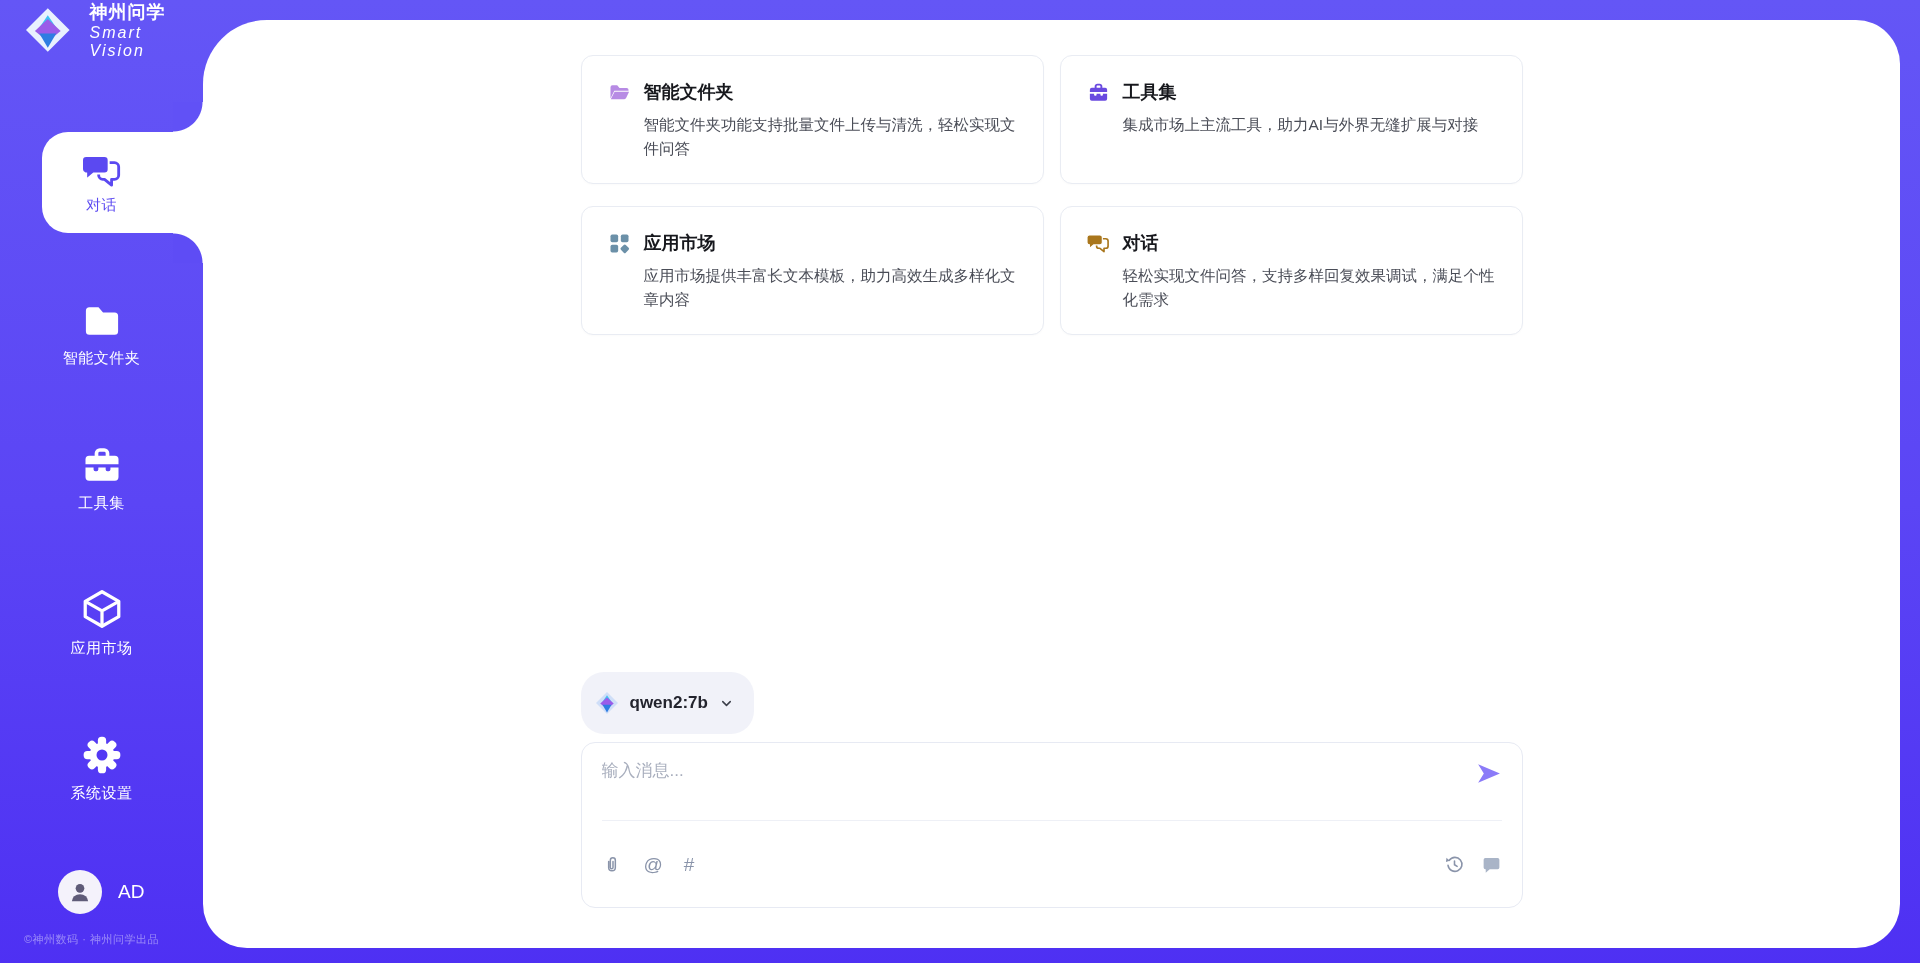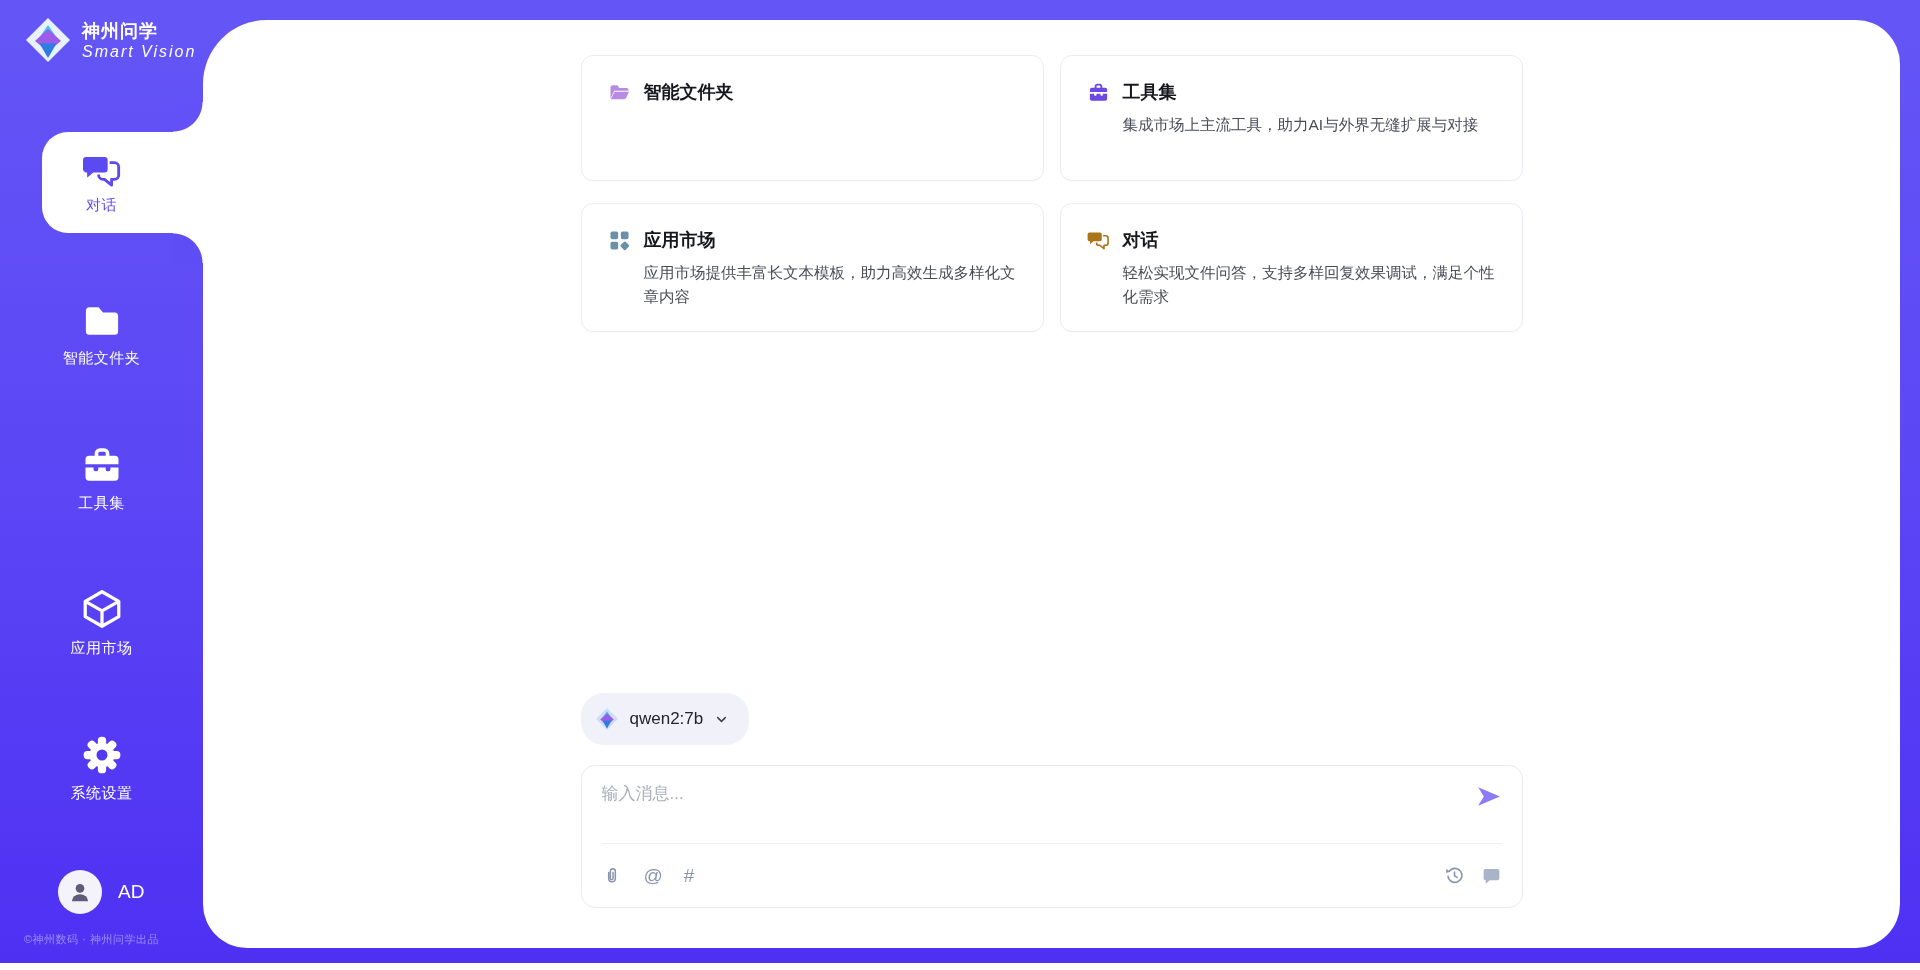--- a/index.html
+++ b/index.html
@@ -18,21 +18,21 @@
     background: #ffffff;
     border-radius: 64px 44px 44px 44px;
   }
   .bottom-strip {
     position: absolute; left: 0; bottom: 0; width: 1920px; height: 7px; background: #ffffff;
   }
 
   
   .sidebar { position: absolute; left: 0; top: 0; width: 203px; height: 970px; }
 
-  .logo-row { position: absolute; left: 24px; top: 16px; display: flex; align-items: center; gap: 10px; }
+  .logo-row { position: absolute; left: 24px; top: 0; display: flex; align-items: center; gap: 18px; }
   .logo-row svg { width: 48px; height: 48px; }
   .brand-name { color: #ffffff; font-size: 18px; font-weight: bold; letter-spacing: 1px; }
   .brand-tagline { color: #ffffff; font-size: 16px; letter-spacing: 2px; margin-top: 0; font-style: italic; }
 
   .tab {
     position: absolute; left: 42px; top: 132px; width: 161px; height: 101px;
     background: #ffffff; border-radius: 26px 0 0 26px;
     display: flex; flex-direction: column; align-items: center; justify-content: center;
     padding-right: 42px; gap: 5px;
   }
@@ -81,28 +81,28 @@
     box-shadow: 0 1px 2px rgba(30,30,60,0.02);
   }
   .card-head { display: flex; align-items: center; gap: 13px; }
   .card-head svg { width: 23px; height: 23px; flex: 0 0 auto; }
   .card-title { font-size: 18px; font-weight: bold; color: #17181d; }
   .card-desc { margin-top: 9px; margin-left: 36px; font-size: 15.5px; line-height: 1.55; color: #4a4d57; }
 
   .chat-area { margin-top: auto; margin-bottom: 40px; }
   .model-pill {
     display: inline-flex; align-items: center; gap: 11px;
-    height: 52px; padding: 0 20px 0 14px; border-radius: 23px;
-    background: #f1f2f9; cursor: pointer;
+    height: 62px; padding: 0 20px 0 14px; border-radius: 23px;
+    background: #f1f2f9; cursor: pointer; font-weight: bold;
   }
   .model-pill svg.diamond { width: 24px; height: 24px; }
   .model-name { font-size: 17px; color: #23242e; }
 
   .composer {
-    margin-top: 20px; height: 143px; background: #ffffff;
+    margin-top: 8px; height: 166px; background: #ffffff;
     border: 1.5px solid #e7eaf3; border-radius: 14px;
     display: flex; flex-direction: column; padding: 0 20px;
   }
   .composer-row1 { height: 77px; display: flex; align-items: flex-start; padding-top: 15px; }
   .composer-input {
     flex: 1; border: none; outline: none; font-size: 17px; color: #23242e;
     font-family: "Liberation Sans", "DejaVu Sans", sans-serif; background: transparent; padding-top: 3px;
   }
   .composer-input::placeholder { color: #a8aebd; }
   .send-btn { width: 27px; height: 27px; cursor: pointer; margin-top: 2px; }
@@ -201,20 +201,21 @@
     <div class="cards">
 
       <div class="card">
         <div class="card-head">
           <svg viewBox="0 0 24 24">
             <path d="M2.6 6.4 a2 2 0 0 1 2 -2 h5 l2.4 2.8 h7.4 a2 2 0 0 1 2 2 v1 H6.6 l-4 8 z" fill="#b78be4"></path>
             <path d="M6.9 11.2 h15.1 l-3.1 6.6 a2 2 0 0 1 -1.8 1.2 H2.9 z" fill="#b78be4"></path>
           </svg>
           <span class="card-title">智能文件夹</span>
         </div>
+        <div class="card-desc">智能文件夹功能支持批量文件上传与清洗，轻松实现文件问答</div>
       </div>
 
       <div class="card">
         <div class="card-head">
           <svg viewBox="0 0 24 24">
             <path d="M9 7.2 V5.6 A1.8 1.8 0 0 1 10.8 3.8 h2.4 A1.8 1.8 0 0 1 15 5.6 V7.2" fill="none" stroke="#6a4ae0" stroke-width="2"></path>
             <path d="M3 9 a2 2 0 0 1 2 -2 h14 a2 2 0 0 1 2 2 v2.6 H3 z" fill="#6a4ae0"></path>
             <path d="M3 13.4 h4.4 v1 a1 1 0 0 0 1 1 h0.6 a1 1 0 0 0 1 -1 v-1 h4 v1 a1 1 0 0 0 1 1 h0.6 a1 1 0 0 0 1 -1 v-1 H21 v5.2 a2 2 0 0 1 -2 2 H5 a2 2 0 0 1 -2 -2 z" fill="#6a4ae0"></path>
           </svg>
           <span class="card-title">工具集</span>

